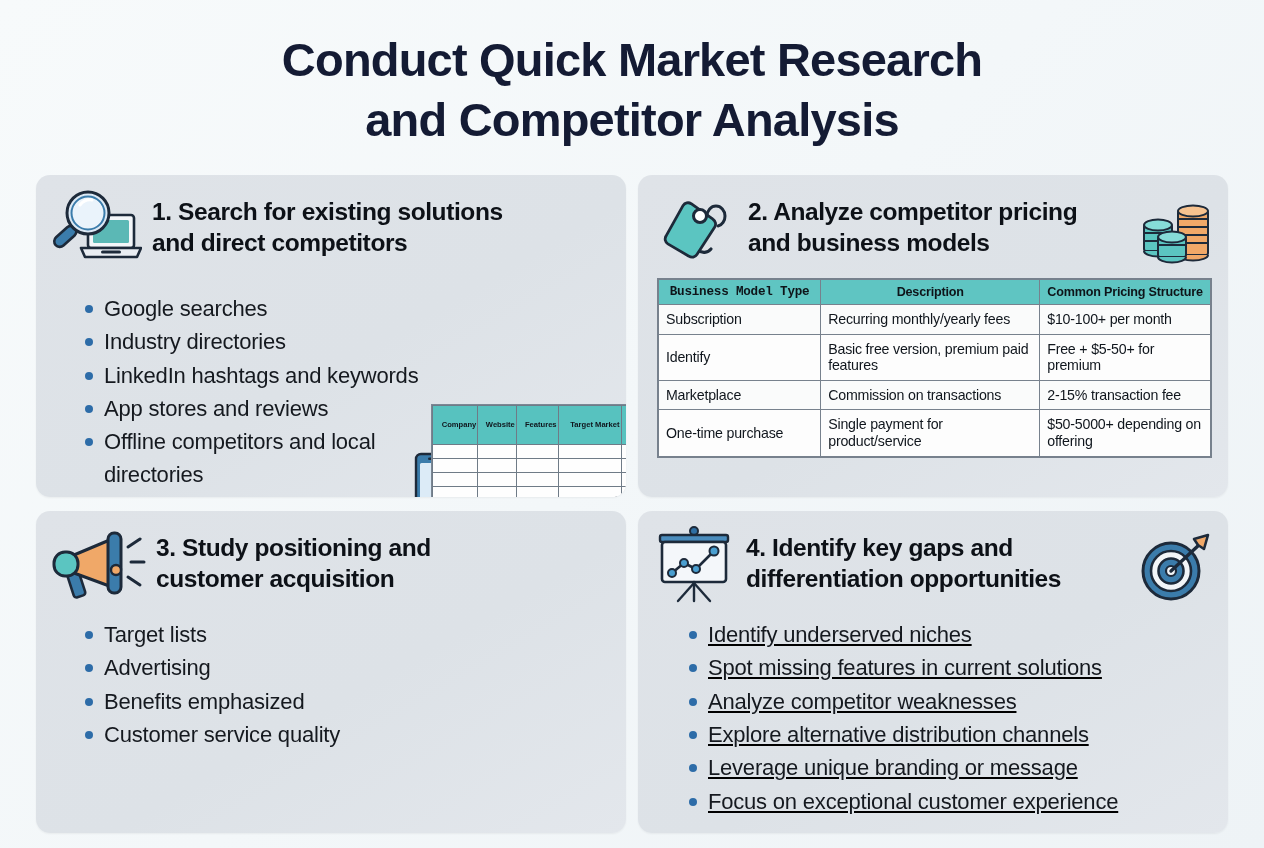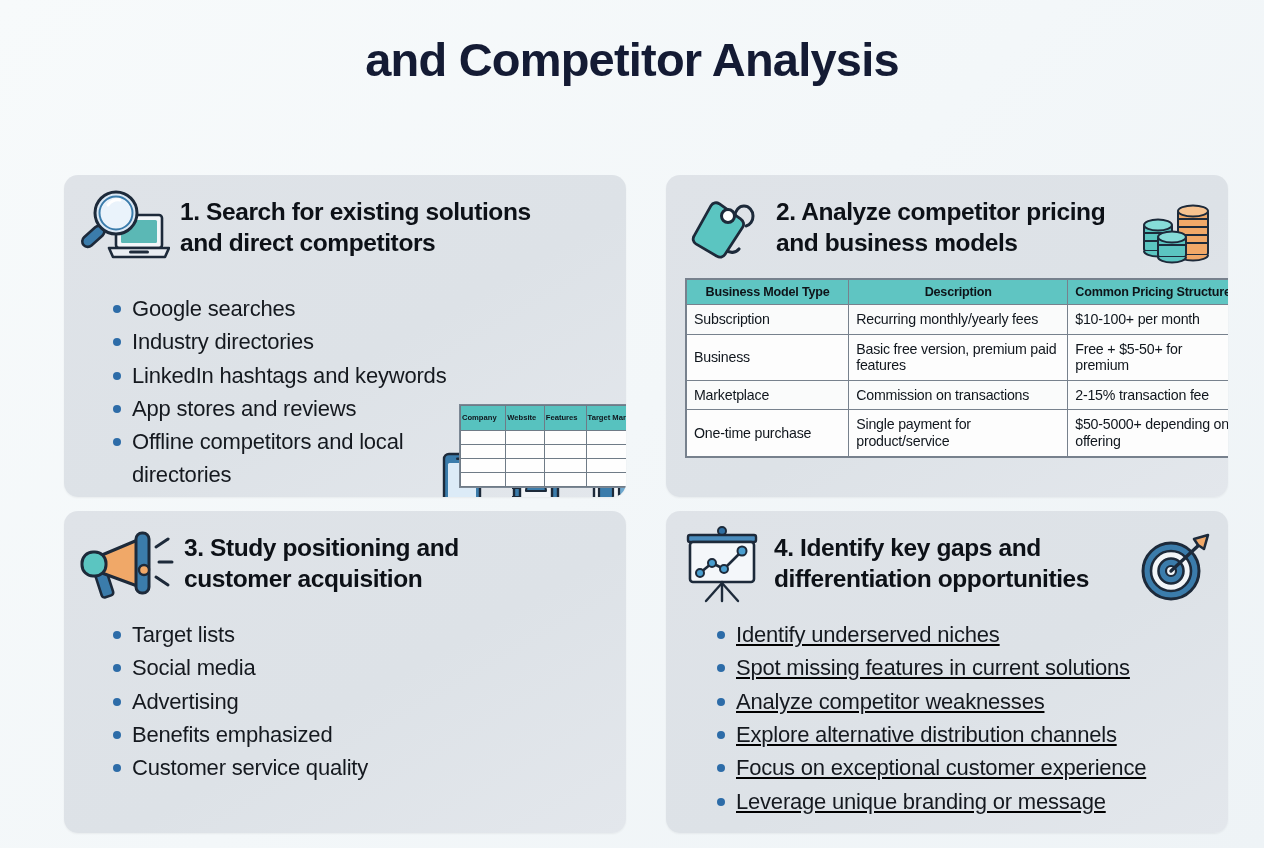--- a/index.html
+++ b/index.html
@@ -38,21 +38,20 @@
     column-gap: 12px;
     row-gap: 14px;
   }
 
   .card {
     background: linear-gradient(150deg, #dfe3e8 0%, #dde2e7 55%, #e3e7ec 100%);
     border-radius: 14px;
     position: relative;
     overflow: hidden;
     box-shadow: 0 1px 2px rgba(0,0,0,0.05);
-    margin-left: 28px;
   }
 
   
   .card-head {
     display: flex;
     align-items: flex-start;
     padding: 14px 16px 0 14px;
     gap: 10px;
     position: relative;
   }
@@ -107,22 +106,22 @@
     background: #fff;
     font-size: 7.4px;
     box-shadow: 0 0 0 1px #7b8794;
   }
   .mini-table th {
     background: #57c2bf;
     border: 1px solid #6f7b87;
     color: #10161d;
     font-weight: 700;
     font-size: 7.6px;
-    padding: 8px 1px;
-    text-align: left;
+    padding: 15px 1px;
+    text-align: right;
     line-height: 1.1;
     height: 21px;
   }
   .mini-table td {
     border: 1px solid #6f7b87;
     height: 14px;
     background: #fefefe;
   }
 
   
@@ -149,32 +148,33 @@
     border: 1px solid #77818d;
     background: #fdfdfd;
     color: #10161d;
     font-size: 14.2px;
     line-height: 1.17;
     padding: 6px 7px;
     vertical-align: middle;
     letter-spacing: -0.2px;
   }
   .big-table tr:nth-child(odd) td { background: #fafbfb; }
-  .big-table .col-a { width: 168px; }
+  .big-table .col-a { width: 168px; font-family: Liberation Mono, monospace; }
   .big-table .col-b { width: 228px; }
   .big-table .col-c { width: 178px; }
 
   
   .ico { display: block; flex-shrink: 0; }
   .ico-abs { position: absolute; }
 </style>
 </head>
 <body>
 
 <h1 class="page-title">
+  <span class="line">Conduct Quick Market Research</span>
   <span class="line">and Competitor Analysis</span>
 </h1>
 
 <div class="grid">
 
   <section class="card">
     <div class="card-head">
 
       <span class="ico">
         <svg width="92" height="80" viewBox="0 0 92 80">
@@ -343,21 +343,21 @@
           <th class="col-c">Common Pricing Structure</th>
         </tr>
       </thead>
       <tbody>
         <tr>
           <td>Subscription</td>
           <td>Recurring monthly/yearly fees</td>
           <td>$10-100+ per month</td>
         </tr>
         <tr>
-          <td>Business</td>
+          <td>Identify</td>
           <td>Basic free version, premium paid features</td>
           <td>Free + $5-50+ for premium</td>
         </tr>
         <tr>
           <td>Marketplace</td>
           <td>Commission on transactions</td>
           <td>2-15% transaction fee</td>
         </tr>
         <tr>
           <td>One-time purchase</td>
@@ -387,21 +387,20 @@
       </span>
 
       <h2 class="card-title">
         <span class="line">3. Study positioning and</span>
         <span class="line">customer acquisition</span>
       </h2>
     </div>
 
     <ul class="bullets c3-bullets">
       <li>Target lists</li>
-      <li>Social media</li>
       <li>Advertising</li>
       <li>Benefits emphasized</li>
       <li>Customer service quality</li>
     </ul>
   </section>
 
   <section class="card">
     <div class="card-head">
 
       <span class="ico">
@@ -437,18 +436,18 @@
           <path d="M56 8 L70 4 L66 18 L60 14 Z" fill="#f0a868" stroke="#1d2a3a" stroke-width="2.6" stroke-linejoin="round"></path>
         </svg>
       </span>
     </div>
 
     <ul class="bullets c4-bullets">
       <li>Identify underserved niches</li>
       <li>Spot missing features in current solutions</li>
       <li>Analyze competitor weaknesses</li>
       <li>Explore alternative distribution channels</li>
+      <li>Leverage unique branding or message</li>
       <li>Focus on exceptional customer experience</li>
-      <li>Leverage unique branding or message</li>
     </ul>
   </section>
 
 </div>
 
 </body></html>

